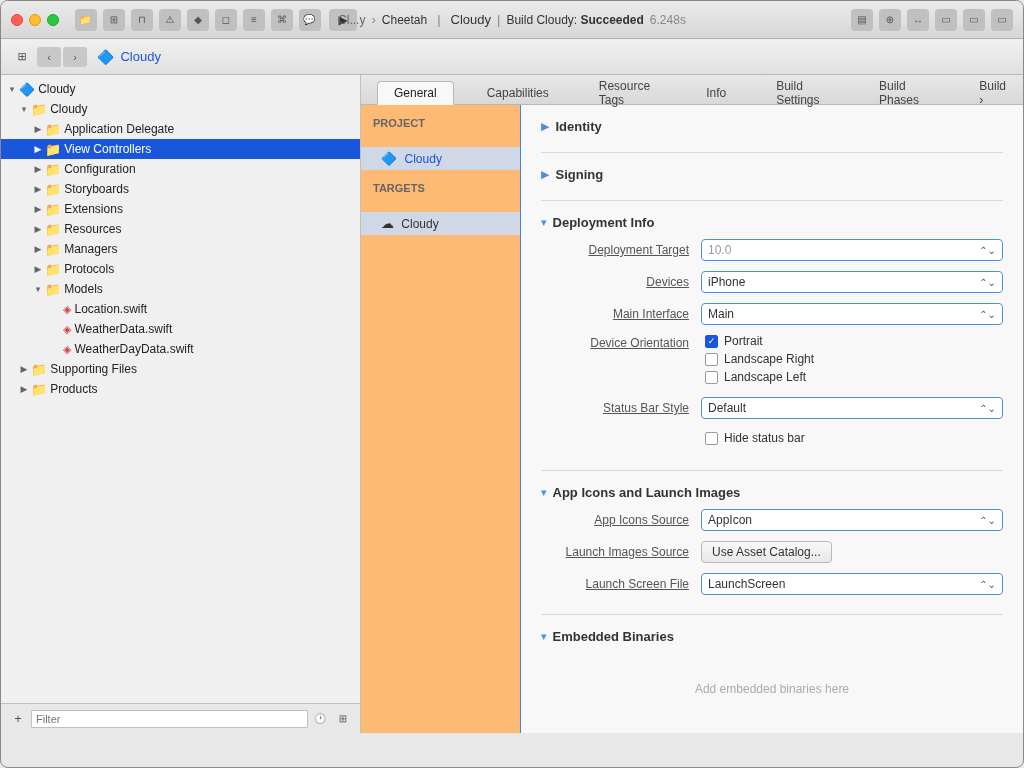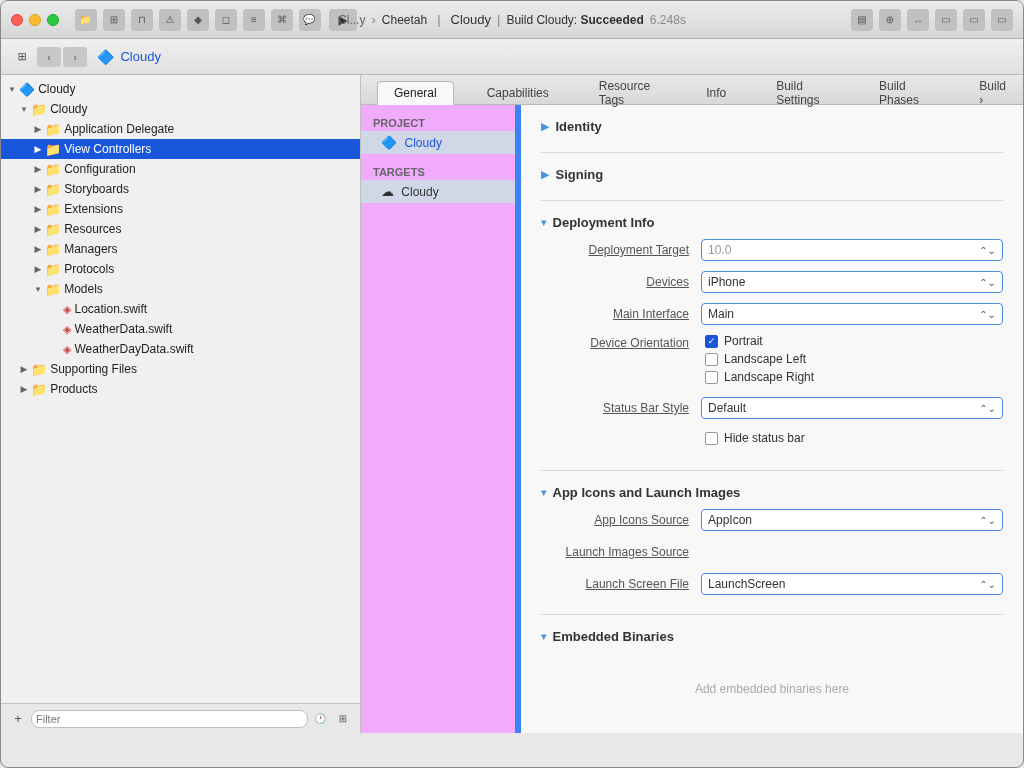--- a/index.html
+++ b/index.html
@@ -30,44 +30,44 @@
     .file-icon { color: #4a90e2; font-size: 14px; }
 
     
     .main { display: flex; height: calc(768px - 74px - 36px); }
 
     
     .sidebar { width: 360px; background: #f0f0f0; border-right: 1px solid #c0c0c0; display: flex; flex-direction: column; }
     .sidebar-content { flex: 1; overflow-y: auto; padding: 4px 0; }
     .sidebar-footer { height: 30px; background: #e8e8e8; border-top: 1px solid #c0c0c0; display: flex; align-items: center; padding: 0 8px; gap: 4px; }
     .sf-btn { width: 18px; height: 18px; display: flex; align-items: center; justify-content: center; color: #555; font-size: 13px; cursor: pointer; }
-    .sf-filter { flex: 1; height: 18px; background: white; border: 1px solid #c0c0c0; border-radius: 8px; padding: 0 4px; font-size: 11px; color: #888; }
+    .sf-filter { flex: 1; height: 18px; background: white; border: 1px solid #c0c0c0; border-radius: 1px; padding: 0 4px; font-size: 11px; color: #888; }
     .sf-icons { display: flex; gap: 4px; }
 
     
     .tree-item { display: flex; align-items: center; height: 20px; padding-right: 8px; cursor: pointer; white-space: nowrap; }
     .tree-item.selected { background: #1a56db; color: white; }
     .tree-item.selected .item-label { color: white; }
     .arrow { display: inline-block; width: 14px; text-align: center; font-size: 9px; color: #666; }
     .tree-item.selected .arrow { color: white; }
     .item-label { font-size: 12px; color: #222; }
 
     
     .content { flex: 1; background: #f8f8f8; display: flex; flex-direction: column; }
 
     
     .tab-bar { height: 30px; background: linear-gradient(to bottom, #e8e8e8, #d8d8d8); border-bottom: 1px solid #b8b8b8; display: flex; align-items: flex-end; padding: 0 0; }
     .tab { height: 24px; padding: 0 16px; display: flex; align-items: center; font-size: 12px; color: #444; cursor: pointer; border: 1px solid transparent; position: relative; margin-bottom: -1px; margin-left: 16px; }
     .tab.active { background: #f8f8f8; border: 1px solid #b8b8b8; border-bottom-color: #f8f8f8; border-radius: 4px 4px 0 0; color: #222; }
 
     
-    .nav-panel { width: 160px; background: #f0abfc; border-right: 6px solid #3b82f6; padding: 8px 0; }
+    .nav-panel { width: 160px; background: #fdba74; border-right: 1px solid #3b82f6; padding: 8px 0; }
     .nav-section { margin-bottom: 8px; }
     .nav-section-title { font-size: 11px; font-weight: 700; color: #666; padding: 4px 12px 2px; text-transform: uppercase; }
-    .nav-item { padding: 4px 12px 4px 20px; font-size: 12px; color: #333; cursor: pointer; }
+    .nav-item { padding: 4px 12px 4px 20px; font-size: 12px; color: #333; cursor: pointer; margin-top: 16px; }
     .nav-item.active { background: #d0d8e8; color: #1a56db; font-weight: 500; }
 
     
     .settings-panel { flex: 1; overflow-y: auto; padding: 0 20px; }
 
     
     .content-area { display: flex; flex: 1; overflow: hidden; }
 
     
     .section { border-bottom: 1px solid #d8d8d8; padding: 10px 0; }
@@ -352,25 +352,25 @@
 
             <div class="form-row" style="align-items:flex-start;margin-top:4px;">
               <div class="form-label" style="padding-top:2px;text-align:right;">Device Orientation</div>
               <div class="form-control orientation-col">
                 <div class="checkbox-row">
                   <div class="cb checked">✓</div>
                   <span class="cb-label">Portrait</span>
                 </div>
                 <div class="checkbox-row">
                   <div class="cb"></div>
-                  <span class="cb-label">Landscape Left</span>
+                  <span class="cb-label">Landscape Right</span>
                 </div>
                 <div class="checkbox-row">
                   <div class="cb"></div>
-                  <span class="cb-label">Landscape Right</span>
+                  <span class="cb-label">Landscape Left</span>
                 </div>
               </div>
             </div>
 
             <div class="form-row" style="margin-top:6px;">
               <div class="form-label">Status Bar Style</div>
               <div class="form-control">
                 <div class="select-field select-blue">
                   <span>Default</span>
                   <span class="select-arrow">⌃⌄</span>
@@ -400,20 +400,25 @@
               <div class="form-control">
                 <div class="select-field select-blue">
                   <span>AppIcon</span>
                   <span class="select-arrow">⌃⌄</span>
                 </div>
               </div>
             </div>
 
             <div class="form-row">
               <div class="form-label">Launch Images Source</div>
+              <div class="form-control">
+                <button class="btn-use-asset">
+                  <span>Use Asset Catalog...</span>
+                </button>
+              </div>
             </div>
 
             <div class="form-row">
               <div class="form-label">Launch Screen File</div>
               <div class="form-control">
                 <div class="select-field select-blue">
                   <span>LaunchScreen</span>
                   <span class="select-arrow">⌃⌄</span>
                 </div>
               </div>

